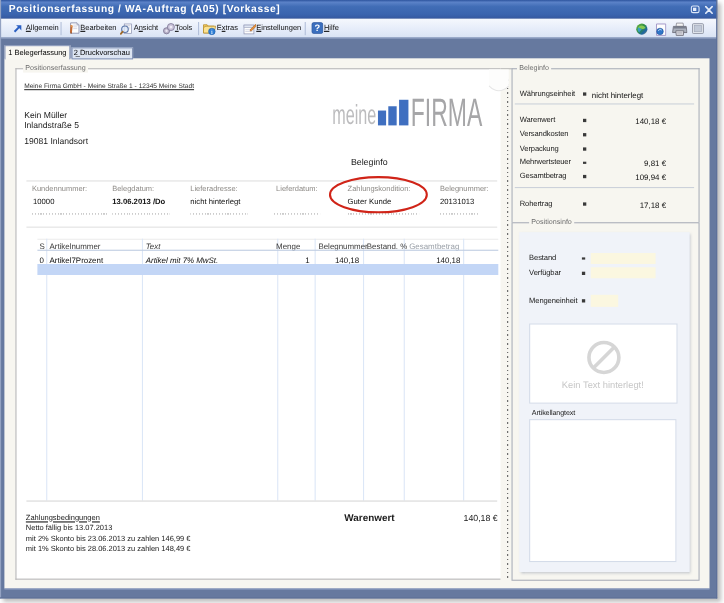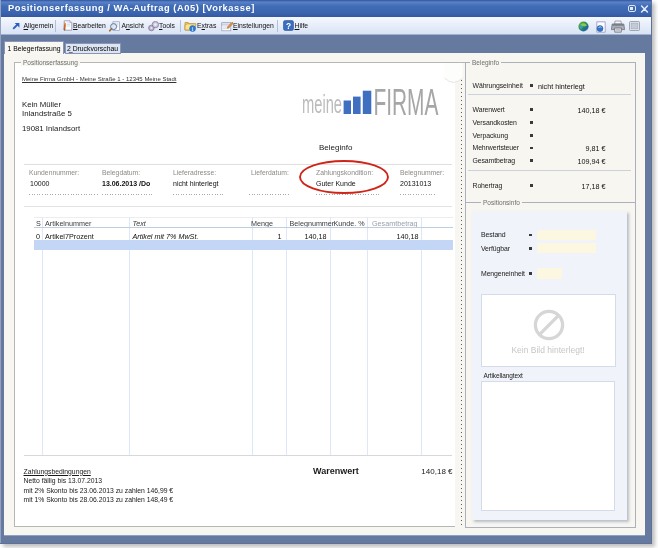--- a/index.html
+++ b/index.html
@@ -180,21 +180,21 @@
     <div class="vline" style="left:237px;top:154px;height:238px;"></div>
     <div class="vline" style="left:271px;top:154px;height:238px;"></div>
     <div class="vline" style="left:315px;top:154px;height:238px;"></div>
     <div class="vline" style="left:351.5px;top:154px;height:238px;"></div>
     <div class="vline" style="left:406px;top:154px;height:238px;"></div>
     <div class="thead" style="left:21px;">S</div>
     <div class="thead" style="left:30px;">Artikelnummer</div>
     <div class="thead" style="left:117.5px;font-style:italic;">Text</div>
     <div class="thead" style="left:236px;">Menge</div>
     <div class="thead" style="left:274.5px;">Belegnummer</div>
-    <div class="thead" style="left:318.5px;">Kunde. %</div>
+    <div class="thead" style="left:318.5px;">Bestand. %</div>
     <div class="thead" style="left:357px;color:#9aa0a8;">Gesamtbetrag</div>
     <div class="abs" style="left:19px;top:164px;width:418.5px;height:1px;background:#bfcde2;"></div>
     <div class="tcell" style="left:21px;">0</div>
     <div class="tcell" style="left:30px;">Artikel7Prozent</div>
     <div class="tcell" style="left:117.5px;font-style:italic;">Artikel mit 7% MwSt.</div>
     <div class="tcell" style="left:240px;width:26.5px;text-align:right;">1</div>
     <div class="tcell" style="left:280px;width:31.5px;text-align:right;">140,18</div>
     <div class="tcell" style="left:370px;width:33.5px;text-align:right;">140,18</div>
     <div class="abs" style="left:19px;top:177px;width:418.5px;height:10px;background:#c3d6f6;"></div>
     <div class="abs" style="left:9px;top:392px;width:428px;height:1px;background:#d8d8d8;"></div>
@@ -248,17 +248,17 @@
     <div class="rsq" style="left:529px;top:247px;"></div>
     <div class="cream" style="left:537px;top:243px;width:58.5px;height:10px;"></div>
     <div class="rlabel" style="left:481px;top:269.5px;">Mengeneinheit</div>
     <div class="rsq" style="left:529px;top:272px;"></div>
     <div class="cream" style="left:537px;top:268px;width:24.5px;height:10.5px;"></div>
     <div class="abs" style="left:480.5px;top:294px;width:135px;height:73px;background:#ffffff;border:1px solid #d4dce9;box-sizing:border-box;"></div>
     <svg class="abs" style="left:532px;top:308px;" width="34" height="34" viewBox="0 0 34 34">
       <circle cx="17" cy="17" r="13.6" fill="none" stroke="#d6d6d6" stroke-width="3.3"></circle>
       <path d="M7.2 26.8 L26.8 7.2" stroke="#d6d6d6" stroke-width="3.3"></path>
     </svg>
-    <div class="abs" style="left:480.5px;top:344.5px;width:135px;text-align:center;font-size:8.5px;color:#c6c6c6;">Kein Bild hinterlegt!</div>
+    <div class="abs" style="left:480.5px;top:344.5px;width:135px;text-align:center;font-size:8.5px;color:#c6c6c6;">Kein Text hinterlegt!</div>
     <div class="rlabel" style="left:483.5px;top:371.5px;font-size:6.5px;">Artikellangtext</div>
     <div class="abs" style="left:481px;top:380.5px;width:134px;height:130.5px;background:#ffffff;border:1px solid #d4dce9;box-sizing:border-box;"></div>
   </div>
 </div>
 
 </body></html>

